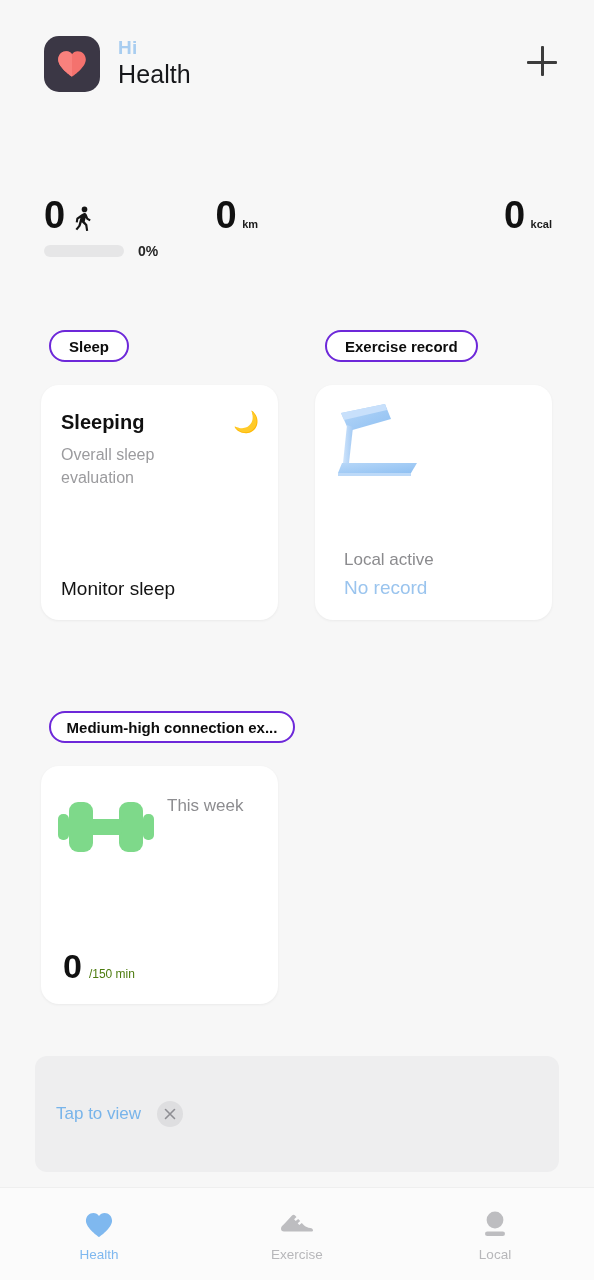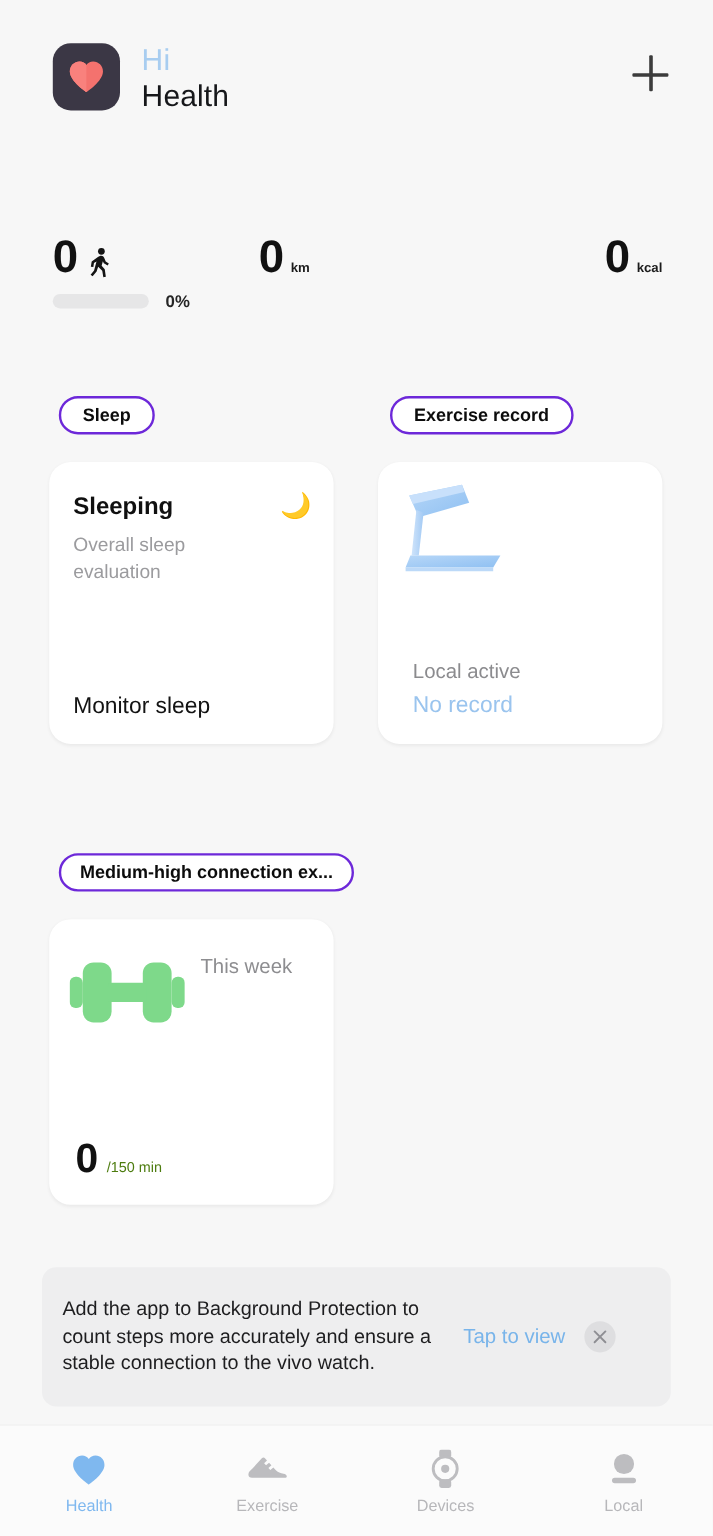--- a/index.html
+++ b/index.html
@@ -17,21 +17,21 @@
     position:absolute; left:0; top:0; width:594px; height:130px;
     display:flex; align-items:flex-start; padding:36px 28px 0 44px;
   }
   .app-logo {
     width:56px; height:56px; border-radius:15px; background:#3b3745;
     display:flex; align-items:center; justify-content:center;
     flex:0 0 auto;
   }
   .heart-glyph { width:34px; height:34px; display:block; }
   .greet-wrap { margin-left:18px; line-height:1; padding-top:2px; }
-  .greet-hi { font-size:25px; color:#a8cdf0; font-weight:400; letter-spacing:.2px; }
+  .greet-hi { font-size:19px; color:#a8cdf0; font-weight:700; letter-spacing:.2px; }
   .greet-title { font-size:25px; color:#16171a; font-weight:400; margin-top:5px; letter-spacing:.1px; }
   .plus-btn {
     margin-left:auto; width:48px; height:48px; position:relative; margin-top:2px;
     cursor:pointer;
   }
   .plus-btn:before, .plus-btn:after {
     content:""; position:absolute; background:#3c3c3c; border-radius:1px;
   }
   .plus-btn:before { left:9px; top:23px; width:30px; height:3px; }
   .plus-btn:after  { top:8px; left:22.5px; width:3px; height:30px; }
@@ -230,21 +230,20 @@
     <rect x="32" y="25" width="32" height="16" rx="3" fill="#7ed98a"></rect>
   </svg>
   <div class="this-week">This week</div>
   <div class="intensity-value">
     <span class="intensity-num">0</span>
     <span class="intensity-unit">/150 min</span>
   </div>
 </div>
 
 <div class="banner">
-  <div class="banner-text">Add the app to Background Protection to count steps more accurately and ensure a stable connection to the vivo watch.</div>
   <div class="banner-link">Tap to view</div>
   <div class="banner-close">
     <svg width="12" height="12" viewBox="0 0 12 12">
       <path d="M1.5 1.5 L10.5 10.5 M10.5 1.5 L1.5 10.5" stroke="#8e8e93" stroke-width="1.6" stroke-linecap="round"></path>
     </svg>
   </div>
 </div>
 
 <div class="bottom-nav">
 
@@ -259,31 +258,20 @@
 
   <div class="nav-item">
     <div class="nav-icon">
       <svg width="34" height="26" viewBox="0 0 34 26">
         <path d="M4 20.5c-1.8 0-3 -1.1-3-2.8 0-2 1.6-3.4 3.4-5L12 4.5c.9-.9 2-1.2 2.8-.3l1.7 1.9-2.4 2.2 1.6 1.8 2.5-2.2 2 2.2-2.5 2.2 1.6 1.8 2.5-2.2 1.9 2.1c1.7 1.9 4.2 2.7 6.6 3.1 1.6.3 2.7 1 2.7 2.3 0 .8-.6 1.1-1.6 1.1H4z" fill="#bdbdc0"></path>
       </svg>
     </div>
     <div class="nav-label">Exercise</div>
   </div>
 
-  <div class="nav-item">
-    <div class="nav-icon">
-      <svg width="26" height="32" viewBox="0 0 26 32">
-        <rect x="8" y="0" width="10" height="7" rx="2" fill="#bdbdc0"></rect>
-        <rect x="8" y="25" width="10" height="7" rx="2" fill="#bdbdc0"></rect>
-        <circle cx="13" cy="16" r="10" fill="none" stroke="#bdbdc0" stroke-width="2.4"></circle>
-        <circle cx="13" cy="16" r="3.4" fill="#bdbdc0"></circle>
-      </svg>
-    </div>
-    <div class="nav-label">Devices</div>
-  </div>
 
   <div class="nav-item">
     <div class="nav-icon">
       <svg width="28" height="28" viewBox="0 0 28 28">
         <circle cx="14" cy="10" r="8.4" fill="#bdbdc0"></circle>
         <rect x="4" y="21.5" width="20" height="4.6" rx="2.3" fill="#bdbdc0"></rect>
       </svg>
     </div>
     <div class="nav-label">Local</div>
   </div>

